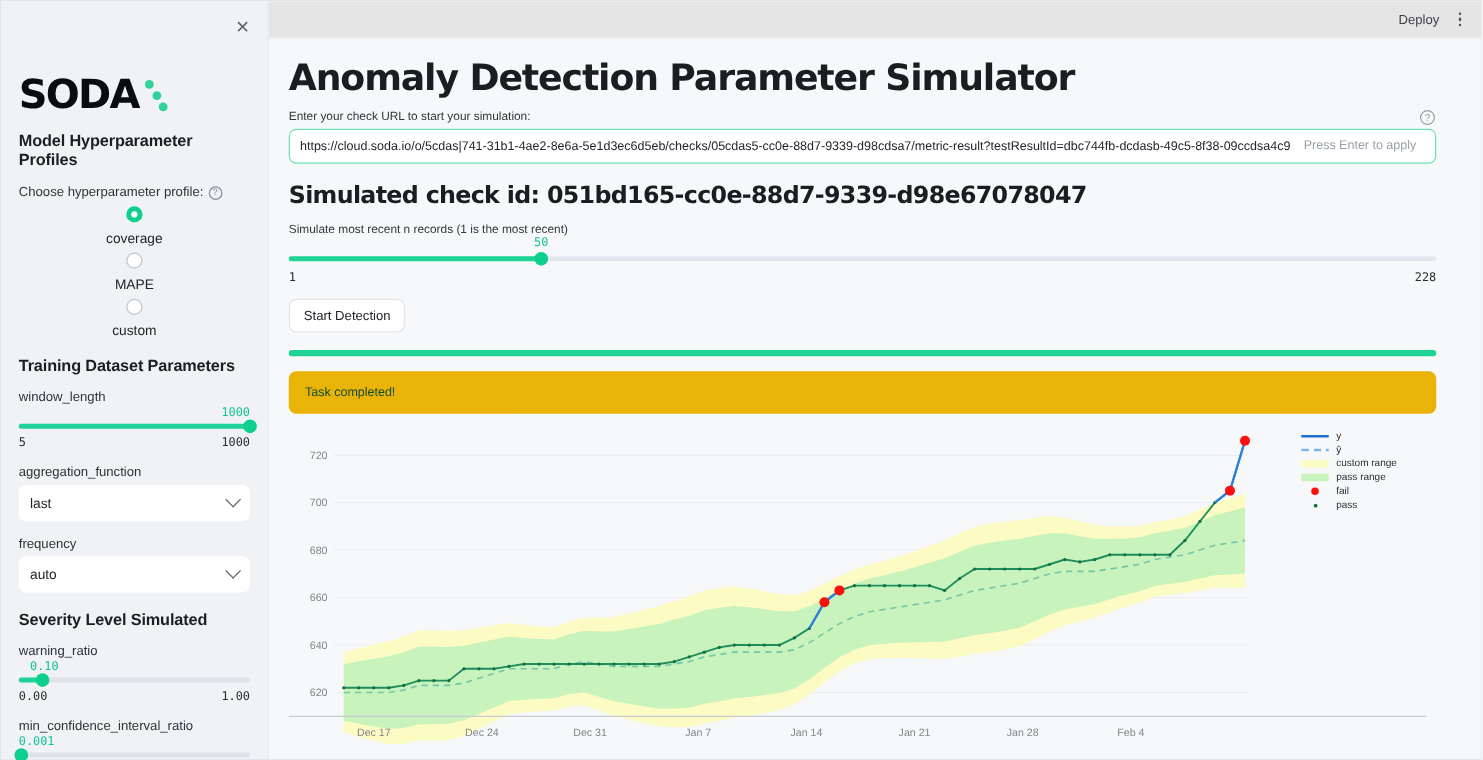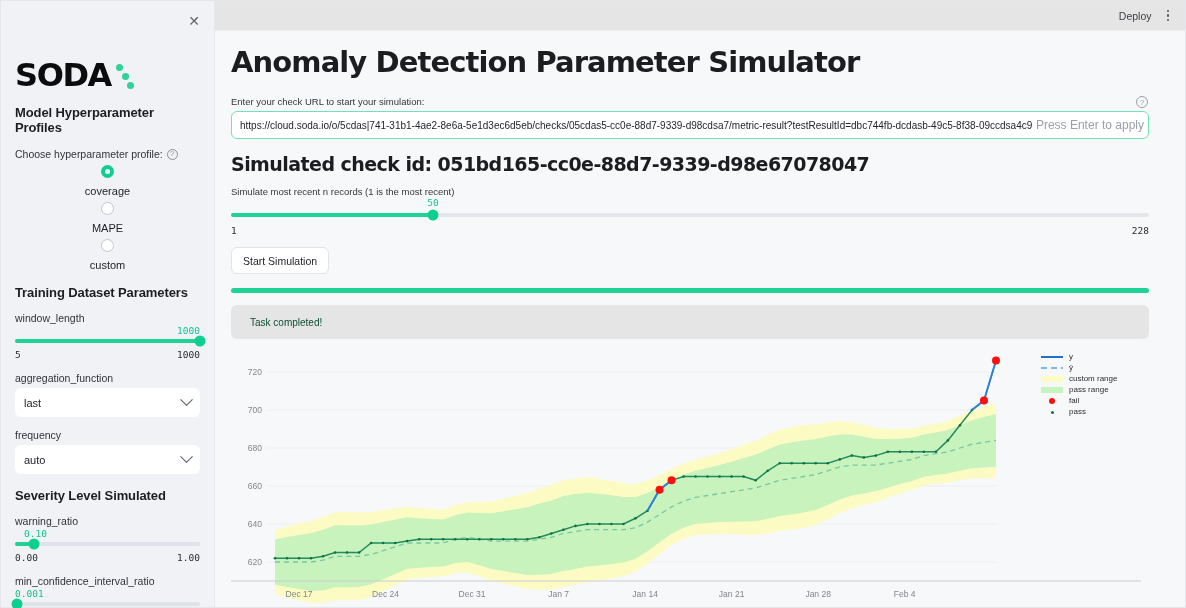--- a/index.html
+++ b/index.html
@@ -219,44 +219,44 @@
     font-family: "DejaVu Sans", sans-serif;
     font-size: 29px;
     font-weight: bold;
     color: #1b1d21;
     letter-spacing: -0.9px;
     margin-left: 0;
   }
   .field-label {
     font-size: 9.5px;
     color: #33363c;
-    margin-top: 17px;
+    margin-top: 9px;
   }
   .url-wrap { position: relative; margin-top: 4px; }
   .url-input {
     width: 100%;
     height: 28px;
     border: 1px solid #6fe2b6;
     border-radius: 6px;
     background: #ffffff;
     font-size: 10px;
     color: #22252b;
     padding: 0 90px 0 8px;
     font-family: "Liberation Sans", sans-serif;
     outline: none;
     white-space: nowrap;
     overflow: hidden;
     display: flex;
     align-items: center;
   }
   .url-hint {
     position: absolute;
-    right: 5px; top: 50%;
+    right: 16px; top: 50%;
     transform: translateY(-50%);
-    font-size: 12px;
+    font-size: 10px;
     color: #9aa0a9;
     pointer-events: none;
     padding-left: 24px;
   }
   .url-help {
     position: absolute;
     right: 1px; top: -15px;
     width: 12px; height: 12px;
     border: 1px solid #9aa0a9;
     border-radius: 50%;
@@ -328,24 +328,24 @@
     margin-top: 14px;
     height: 5px;
     border-radius: 3px;
     background: #1fd397;
     width: 100%;
   }
   .task-box {
     margin-top: 12px;
     height: 34px;
     border-radius: 6px;
-    background: #e5e5e5;
+    background: #eab308;
     display: flex;
     align-items: center;
-    padding-left: 19px;
+    padding-left: 13px;
     font-size: 10px;
     color: #0e4c33;
   }
 
   
   #chart-area {
     position: relative;
     margin-top: 8px;
     height: 265px;
     width: 100%;
@@ -510,21 +510,21 @@
         <div class="track2">
           <div class="fill2" style="width:22%"></div>
         </div>
         <div class="knob2" style="left:22%"></div>
       </div>
       <div class="n-minmax">
         <span>1</span>
         <span>228</span>
       </div>
 
-      <div class="start-btn">Start Simulation</div>
+      <div class="start-btn">Start Detection</div>
 
       <div class="progress-bar"></div>
 
       <div class="task-box">
         <span>Task completed!</span>
       </div>
 
       <div id="chart-area">
         <svg id="chart-svg" width="910" height="262" viewBox="0 0 910 262">
           <g id="gridlines">

